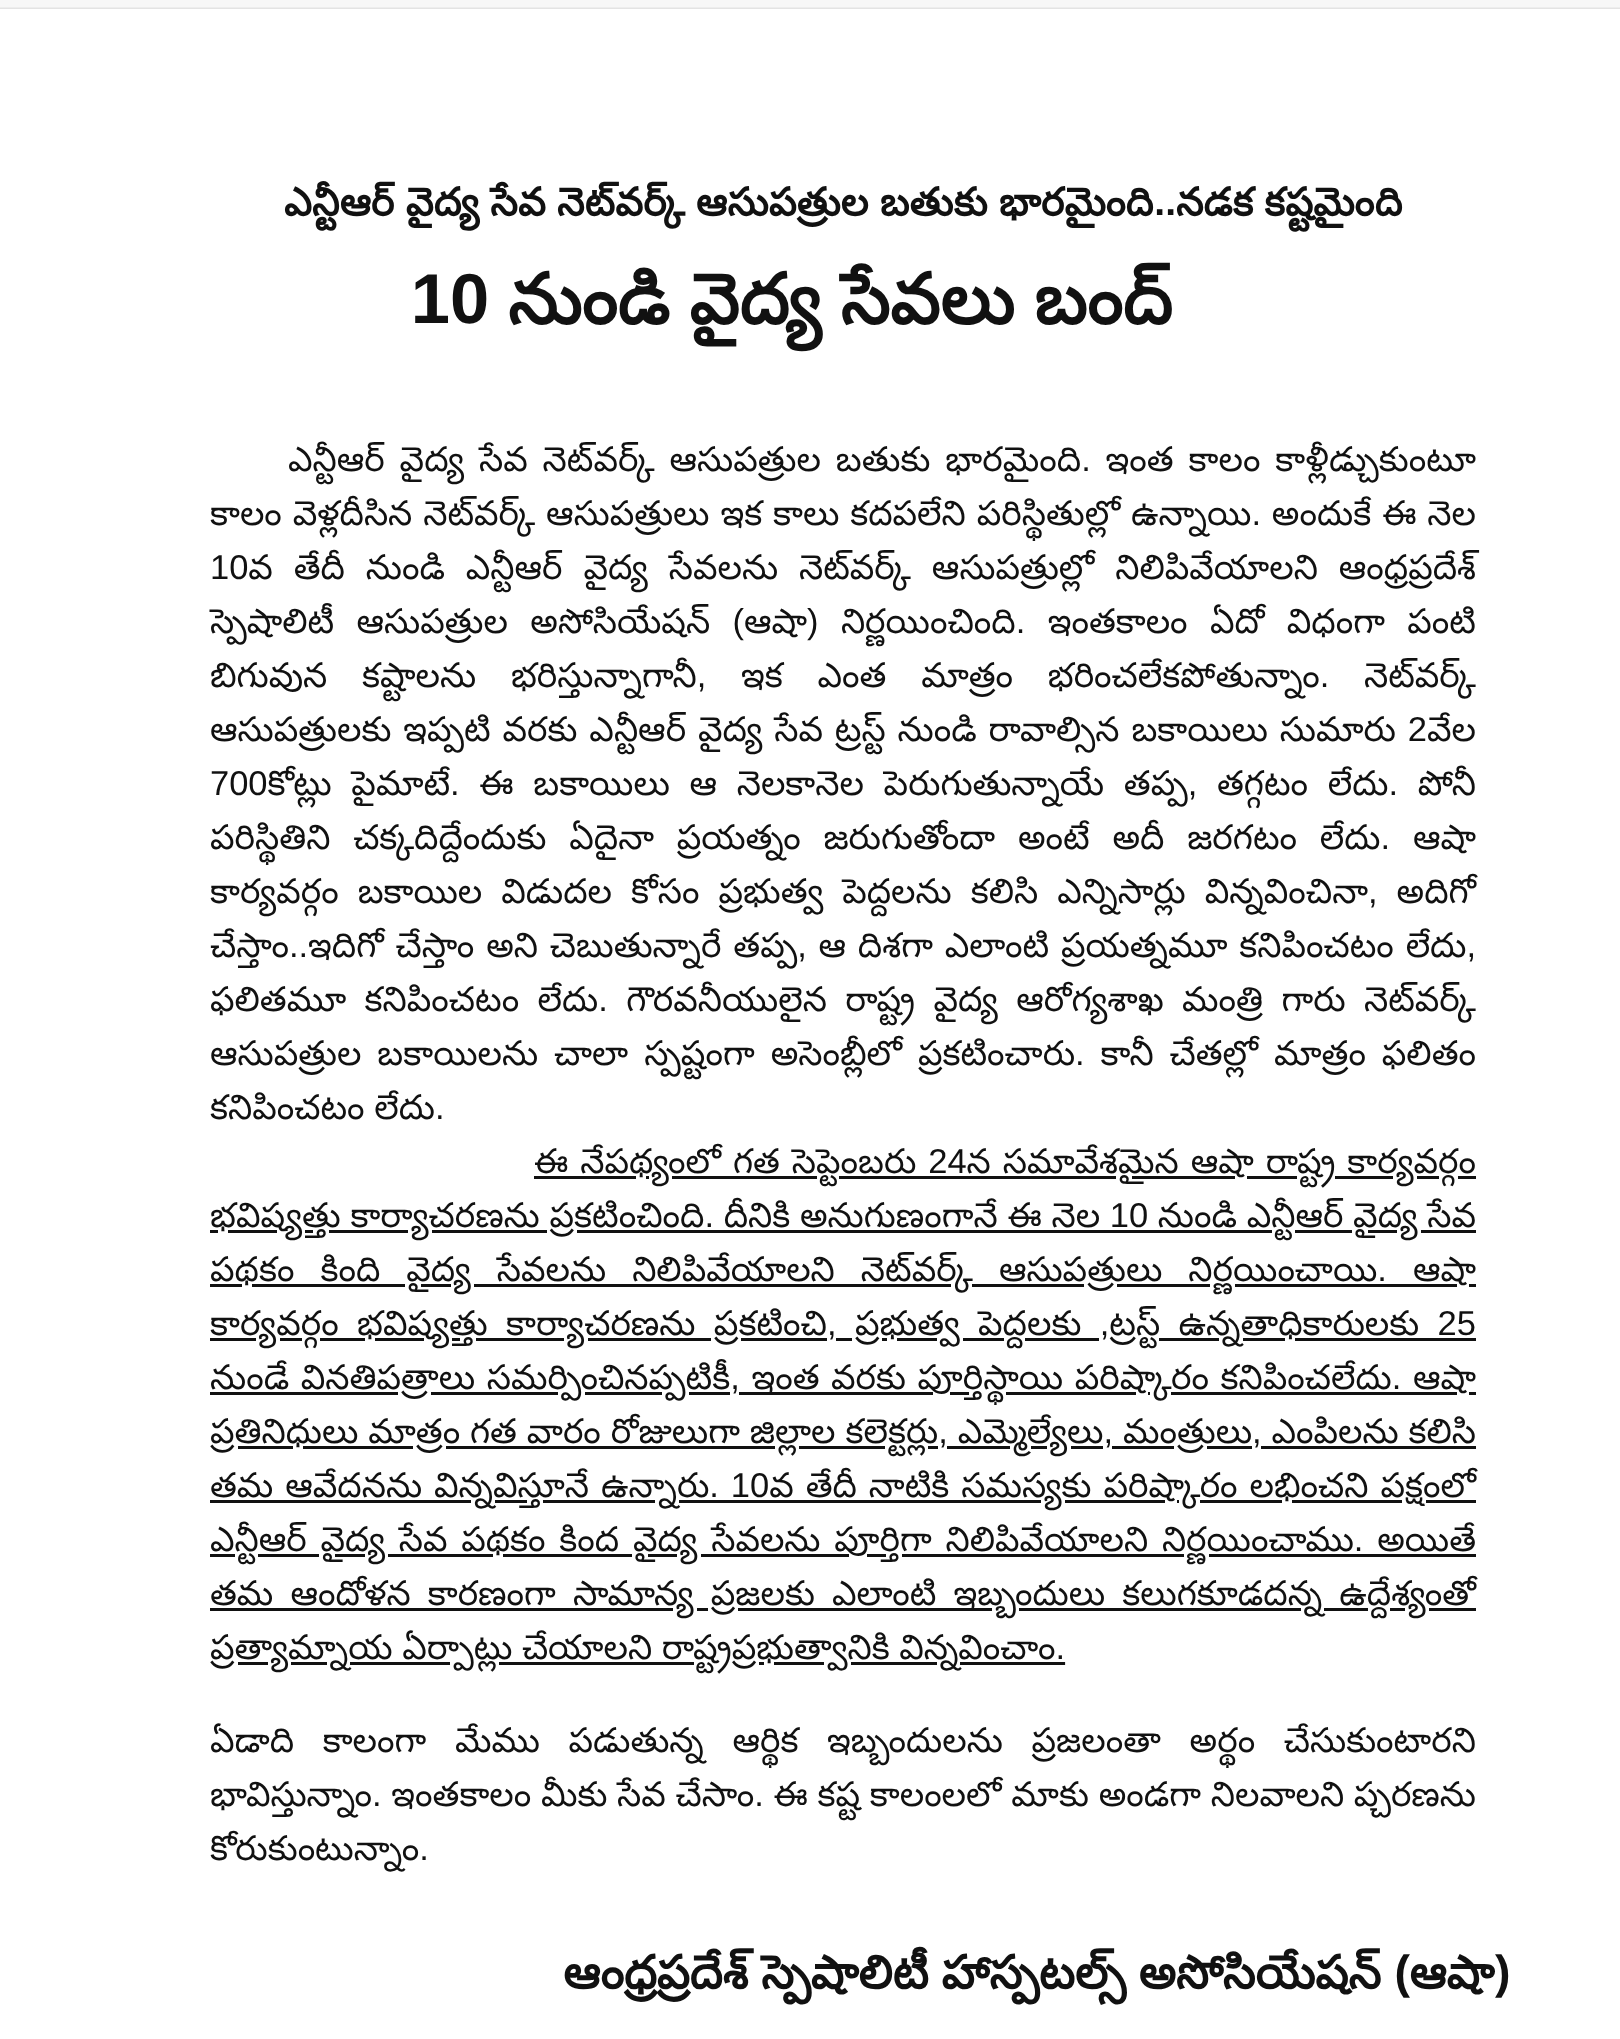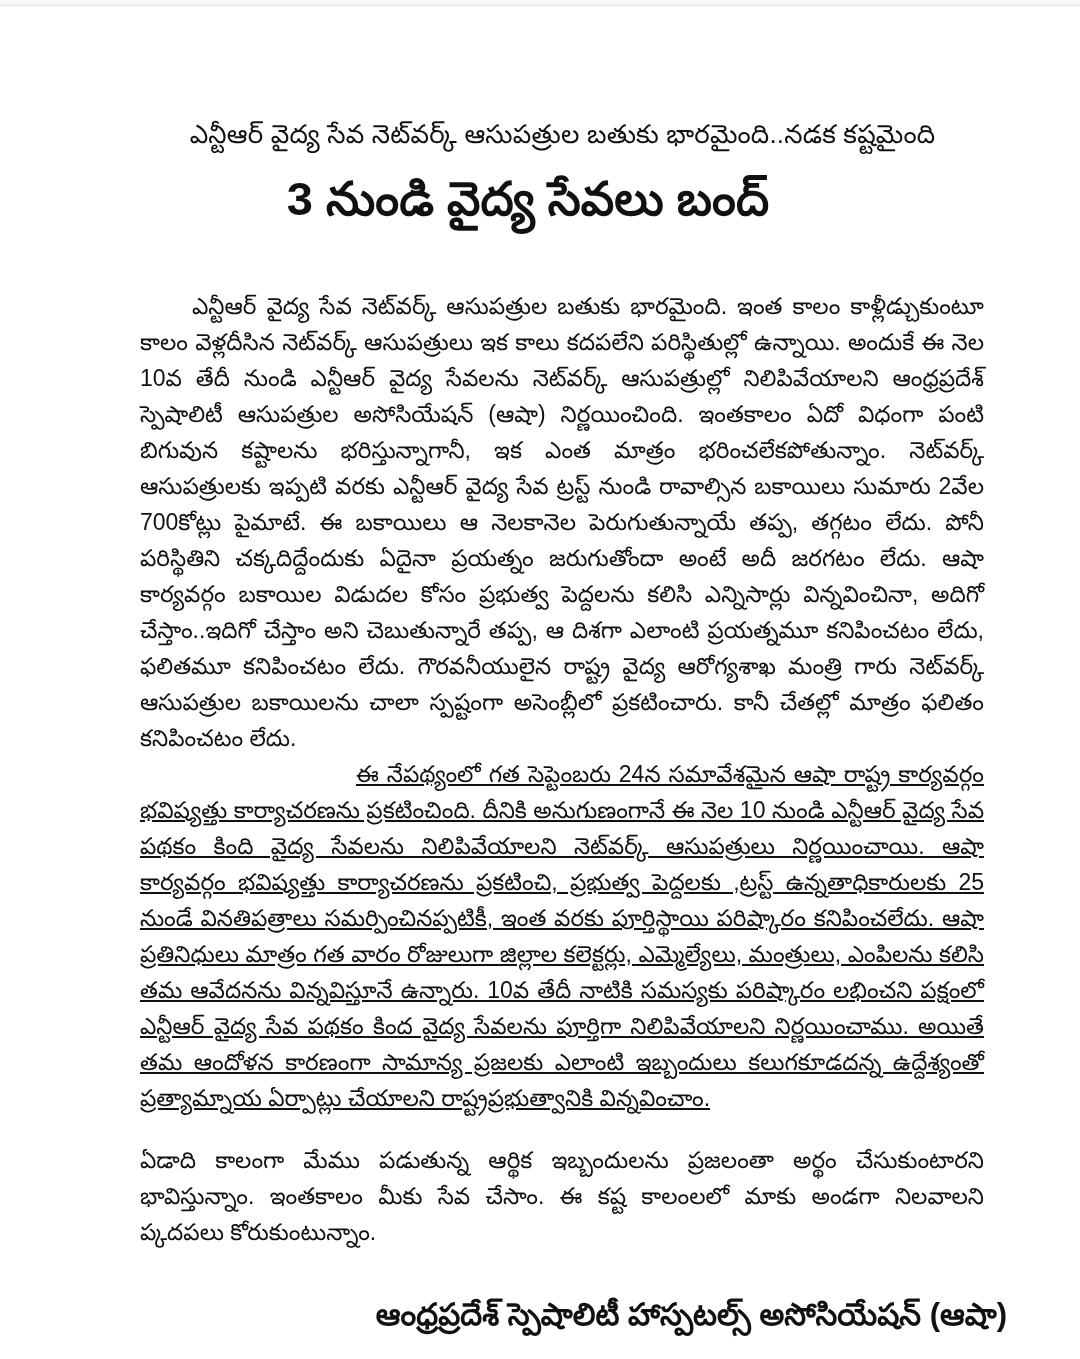--- a/index.html
+++ b/index.html
@@ -24,21 +24,21 @@
     top: 0; left: 0; right: 0;
     height: 5px;
     background: #f7f7f7;
     border-bottom: 1px solid #e3e3e3;
   }
   .kicker {
     margin: 0 95px 0 140px;
     text-align: center;
     font-size: 26px;
     line-height: 36px;
-    font-weight: normal;
+    font-weight: bold;
     letter-spacing: 0.2px;
   }
   .headline {
     margin: 16px 24px 0 0;
     text-align: center;
     font-size: 47px;
     line-height: 62px;
     font-weight: bold;
   }
   .article {
@@ -62,22 +62,22 @@
   }
 </style>
 </head>
 <body>
 
 <div class="page">
   <div class="scan-top"></div>
 
   <div class="kicker">ఎన్టీఆర్ వైద్య సేవ నెట్‌వర్క్ ఆసుపత్రుల బతుకు భారమైంది..నడక కష్టమైంది</div>
 
-  <h1 class="headline">3 నుండి వైద్య సేవలు బంద్</h1>
+  <h1 class="headline">10 నుండి వైద్య సేవలు బంద్</h1>
 
   <div class="article">
     <p class="para-1">ఎన్టీఆర్ వైద్య సేవ నెట్‌వర్క్ ఆసుపత్రుల బతుకు భారమైంది. ఇంత కాలం కాళ్లీడ్చుకుంటూ కాలం వెళ్లదీసిన నెట్‌వర్క్ ఆసుపత్రులు ఇక కాలు కదపలేని పరిస్థితుల్లో ఉన్నాయి. అందుకే ఈ నెల 10వ తేదీ నుండి ఎన్టీఆర్ వైద్య సేవలను నెట్‌వర్క్ ఆసుపత్రుల్లో నిలిపివేయాలని ఆంధ్రప్రదేశ్ స్పెషాలిటీ ఆసుపత్రుల అసోసియేషన్ (ఆషా) నిర్ణయించింది. ఇంతకాలం ఏదో విధంగా పంటి బిగువున కష్టాలను భరిస్తున్నాగానీ, ఇక ఎంత మాత్రం భరించలేకపోతున్నాం. నెట్‌వర్క్ ఆసుపత్రులకు ఇప్పటి వరకు ఎన్టీఆర్ వైద్య సేవ ట్రస్ట్ నుండి రావాల్సిన బకాయిలు సుమారు 2వేల 700కోట్లు పైమాటే. ఈ బకాయిలు ఆ నెలకానెల పెరుగుతున్నాయే తప్ప, తగ్గటం లేదు. పోనీ పరిస్థితిని చక్కదిద్దేందుకు ఏదైనా ప్రయత్నం జరుగుతోందా అంటే అదీ జరగటం లేదు. ఆషా కార్యవర్గం బకాయిల విడుదల కోసం ప్రభుత్వ పెద్దలను కలిసి ఎన్నిసార్లు విన్నవించినా, అదిగో చేస్తాం..ఇదిగో చేస్తాం అని చెబుతున్నారే తప్ప, ఆ దిశగా ఎలాంటి ప్రయత్నమూ కనిపించటం లేదు, ఫలితమూ కనిపించటం లేదు. గౌరవనీయులైన రాష్ట్ర వైద్య ఆరోగ్యశాఖ మంత్రి గారు నెట్‌వర్క్ ఆసుపత్రుల బకాయిలను చాలా స్పష్టంగా అసెంబ్లీలో ప్రకటించారు. కానీ చేతల్లో మాత్రం ఫలితం కనిపించటం లేదు.</p>
     <p class="para-2">ఈ నేపథ్యంలో గత సెప్టెంబరు 24న సమావేశమైన ఆషా రాష్ట్ర కార్యవర్గం భవిష్యత్తు కార్యాచరణను ప్రకటించింది. దీనికి అనుగుణంగానే ఈ నెల 10 నుండి ఎన్టీఆర్ వైద్య సేవ పథకం కింది వైద్య సేవలను నిలిపివేయాలని నెట్‌వర్క్ ఆసుపత్రులు నిర్ణయించాయి. ఆషా కార్యవర్గం భవిష్యత్తు కార్యాచరణను ప్రకటించి, ప్రభుత్వ పెద్దలకు ,ట్రస్ట్ ఉన్నతాధికారులకు 25 నుండే వినతిపత్రాలు సమర్పించినప్పటికీ, ఇంత వరకు పూర్తిస్థాయి పరిష్కారం కనిపించలేదు. ఆషా ప్రతినిధులు మాత్రం గత వారం రోజులుగా జిల్లాల కలెక్టర్లు, ఎమ్మెల్యేలు, మంత్రులు, ఎంపిలను కలిసి తమ ఆవేదనను విన్నవిస్తూనే ఉన్నారు. 10వ తేదీ నాటికి సమస్యకు పరిష్కారం లభించని పక్షంలో ఎన్టీఆర్ వైద్య సేవ పథకం కింద వైద్య సేవలను పూర్తిగా నిలిపివేయాలని నిర్ణయించాము. అయితే తమ ఆందోళన కారణంగా సామాన్య ప్రజలకు ఎలాంటి ఇబ్బందులు కలుగకూడదన్న ఉద్దేశ్యంతో ప్రత్యామ్నాయ ఏర్పాట్లు చేయాలని రాష్ట్రప్రభుత్వానికి విన్నవించాం.</p>
-    <p class="para-3">ఏడాది కాలంగా మేము పడుతున్న ఆర్థిక ఇబ్బందులను ప్రజలంతా అర్థం చేసుకుంటారని భావిస్తున్నాం. ఇంతకాలం మీకు సేవ చేసాం. ఈ కష్ట కాలంలలో మాకు అండగా నిలవాలని ప్కదపలు కోరుకుంటున్నాం.</p>
+    <p class="para-3">ఏడాది కాలంగా మేము పడుతున్న ఆర్థిక ఇబ్బందులను ప్రజలంతా అర్థం చేసుకుంటారని భావిస్తున్నాం. ఇంతకాలం మీకు సేవ చేసాం. ఈ కష్ట కాలంలలో మాకు అండగా నిలవాలని ప్చరణను కోరుకుంటున్నాం.</p>
   </div>
 
   <div class="signature">ఆంధ్రప్రదేశ్ స్పెషాలిటీ హాస్పటల్స్ అసోసియేషన్ (ఆషా)</div>
 </div>
 
 </body></html>

